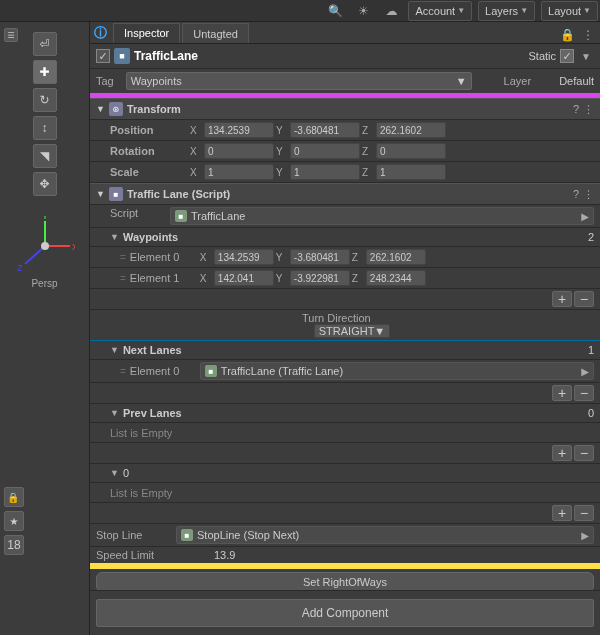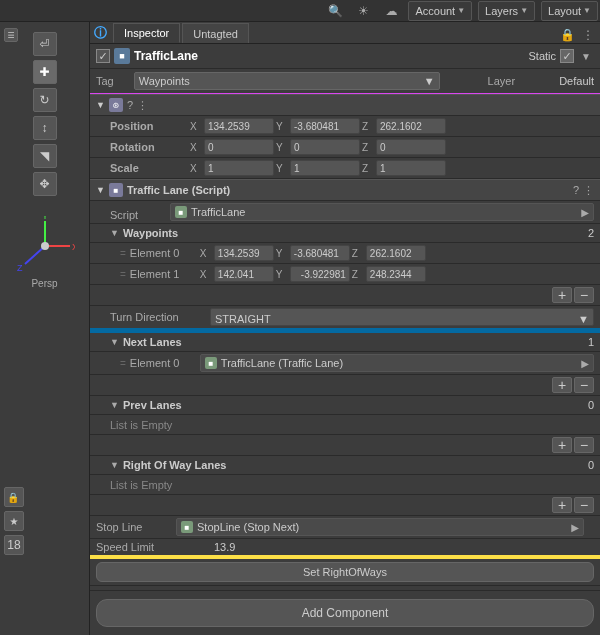--- a/index.html
+++ b/index.html
@@ -167,22 +167,22 @@
       cursor: pointer;
       font-size: 10px;
     }
 
     
     .tag-layer-row {
       display: flex;
       align-items: center;
       padding: 3px 6px;
       background: #3c3c3c;
-      border-bottom: 1px solid #d946ef;
-      gap: 20px;
+      border-bottom: 5px solid #d946ef;
+      gap: 12px;
     }
     .tag-label { color: #aaa; font-size: 11px; }
     .tag-dropdown {
       flex: 1;
       height: 18px;
       background: #555;
       border: 1px solid #666;
       border-radius: 2px;
       color: #ccc;
       font-size: 11px;
@@ -274,21 +274,21 @@
       border-radius: 2px;
       color: #ccc;
       font-size: 10px;
       padding: 0 3px;
       width: 70px;
     }
 
     
     .script-row {
       display: flex;
-      align-items: flex-end;
+      align-items: flex-start;
       padding: 2px 6px 2px 20px;
       border-bottom: 1px solid #2a2a2a;
       min-height: 20px;
     }
     .script-label {
       width: 60px;
       color: #aaa;
       font-size: 11px;
     }
     .script-value {
@@ -379,22 +379,23 @@
       justify-content: center;
       cursor: pointer;
       line-height: 1;
     }
 
     
     .dropdown-row {
       display: flex;
       align-items: center;
       padding: 2px 6px 2px 20px;
-      border-bottom: 5px solid #0369a1;
+      border-bottom: 1px solid #0369a1;
       min-height: 20px;
+      flex-direction: column;
     }
     .dropdown-label {
       width: 100px;
       color: #aaa;
       font-size: 11px;
     }
     .dropdown-select {
       flex: 1;
       height: 18px;
       background: #555;
@@ -479,21 +480,21 @@
       font-size: 11px;
       min-height: 20px;
       display: flex;
       align-items: center;
     }
 
     
     .stopline-row {
       display: flex;
       align-items: center;
-      padding: 2px 16px 2px 6px;
+      padding: 2px 6px 2px 6px;
       border-bottom: 1px solid #2a2a2a;
       min-height: 20px;
     }
     .stopline-label {
       width: 80px;
       color: #aaa;
       font-size: 11px;
     }
     .stopline-value {
       display: flex;
@@ -505,21 +506,21 @@
       height: 18px;
       padding: 0 4px;
       border-radius: 2px;
     }
 
     
     .speed-row {
       display: flex;
       align-items: center;
       padding: 2px 6px;
-      border-bottom: 4px solid #fde047;
+      border-bottom: 6px solid #fde047;
       min-height: 20px;
     }
     .speed-label {
       width: 80px;
       color: #aaa;
       font-size: 11px;
     }
     .speed-value {
       color: #ccc;
       font-size: 11px;
@@ -549,21 +550,21 @@
     .add-component-bar {
       padding: 8px 6px;
       background: #3c3c3c;
       border-top: 1px solid #2a2a2a;
     }
     .add-component-btn {
       width: 100%;
       height: 28px;
       background: #555;
       border: 1px solid #666;
-      border-radius: 11px;
+      border-radius: 2px;
       color: #ccc;
       font-size: 12px;
       display: flex;
       align-items: center;
       justify-content: center;
       cursor: pointer;
     }
 
     
     .main-layout {
@@ -700,20 +701,21 @@
         </div>
         <span style="width:8px;"></span>
         <span class="layer-label">Layer</span>
         <span style="width:4px;"></span>
         <span class="layer-value">Default</span>
       </div>
 
       <div class="section-header">
         <span class="triangle">▼</span>
         <div class="section-icon">⊛</div>
+        <span class="section-title">Transform</span>
         <div class="section-actions">
           <span class="section-action-icon">?</span>
           <span class="section-action-icon">⋮</span>
         </div>
       </div>
 
       <div class="prop-row">
         <span class="prop-label">Position</span>
         <div class="prop-values">
           <div class="prop-field">
@@ -814,21 +816,21 @@
       <div class="element-row">
         <span class="element-drag">=</span>
         <span class="element-label">Element 1</span>
         <div class="element-values">
           <div class="prop-field">
             <span class="prop-field-label">X</span>
             <input class="prop-input" value="142.041" style="width: 60px;">
           </div>
           <div class="prop-field">
             <span class="prop-field-label">Y</span>
-            <input class="prop-input" value="-3.922981" style="width: 60px; text-align: right;">
+            <input class="prop-input" value="-3.922981" style="width: 60px;">
           </div>
           <div class="prop-field">
             <span class="prop-field-label">Z</span>
             <input class="prop-input" value="248.2344" style="width: 60px;">
           </div>
         </div>
       </div>
 
       <div class="add-remove-row">
         <div class="add-remove-btn">+</div>
@@ -874,21 +876,20 @@
         <span>List is Empty</span>
       </div>
 
       <div class="add-remove-row">
         <div class="add-remove-btn">+</div>
         <div class="add-remove-btn">−</div>
       </div>
 
       <div class="subsection-header">
         <span class="triangle-icon">▼</span>
-        <span class="subsection-title">Right Of Way Lanes</span>
         <span class="subsection-count">0</span>
       </div>
 
       <div class="empty-list">
         <span>List is Empty</span>
       </div>
 
       <div class="add-remove-row">
         <div class="add-remove-btn">+</div>
         <div class="add-remove-btn">−</div>

